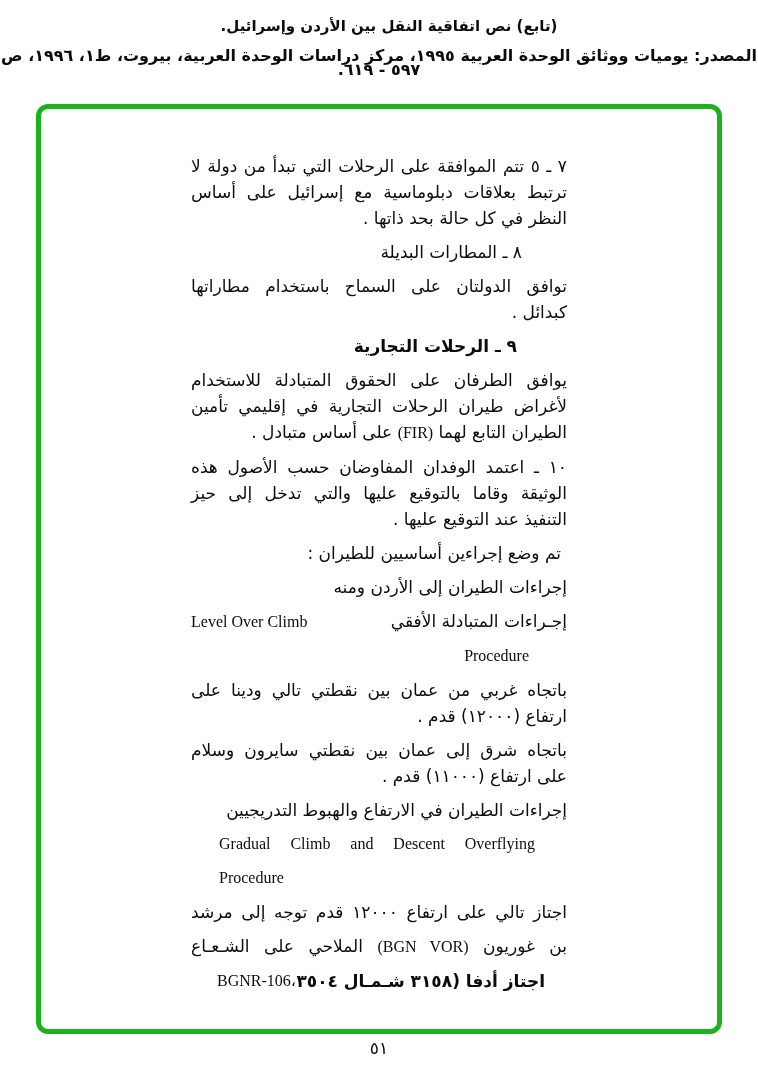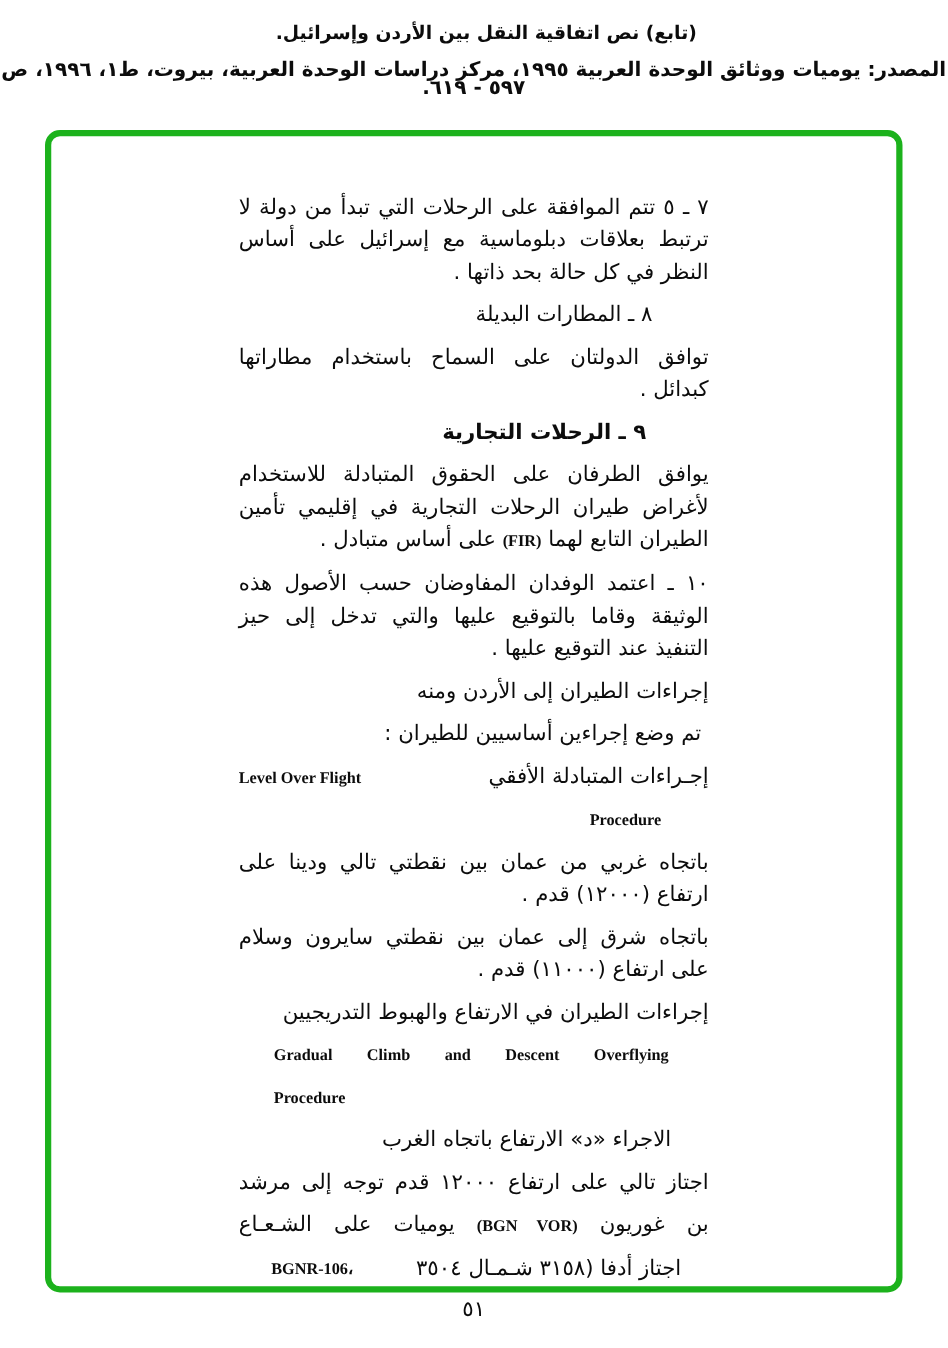--- a/index.html
+++ b/index.html
@@ -31,31 +31,31 @@
   }
   .para { margin-bottom:8px; }
   .just { text-align:justify; }
   .just-all { text-align:justify; text-align-last:justify; }
   .h8 { padding-right:45px; }
   .h9 { padding-right:50px; font-weight:bold; }
   .indent-sm { padding-right:6px; }
   .proc-d-title { padding-right:30px; }
   .latin {
     font-family:"Liberation Serif", serif;
-    font-weight:700;
+    font-weight:400;
     direction:ltr;
     unicode-bidi:isolate;
-    font-size:13px;
+    font-size:16px;
   }
   .level-row { display:flex; justify-content:space-between; align-items:baseline; }
   .proc-right { direction:ltr; text-align:right; padding-right:38px; }
   .grad-en { direction:ltr; text-align:justify; text-align-last:justify; padding:0 32px 0 28px; }
   .proc-left { direction:ltr; text-align:left; padding-left:28px; }
   .d-line3 { direction:ltr; display:flex; justify-content:space-between; align-items:flex-end; padding:0 22px 0 26px; }
-  .ar-frag { direction:rtl; unicode-bidi:isolate; }
+  .ar-frag { direction:rtl; unicode-bidi:isolate;font-weight:bold; }
   .page-number {
     position:absolute;
     left:0; right:0; bottom:20px;
     text-align:center;
     font-size:17px;
     direction:rtl;
     margin-top:32px;
   }
 </style>
 </head>
@@ -76,43 +76,42 @@
       <div class="para h8">٨ ـ المطارات البديلة</div>
 
       <div class="para just">توافق الدولتان على السماح باستخدام مطاراتها كبدائل .</div>
 
       <div class="para h9">٩ ـ الرحلات التجارية</div>
 
       <div class="para just"><span>يوافق الطرفان على الحقوق المتبادلة للاستخدام لأغراض طيران الرحلات التجارية في إقليمي تأمين الطيران التابع لهما </span><span class="latin">(FIR)</span><span> على أساس متبادل .</span></div>
 
       <div class="para just">١٠ ـ اعتمد الوفدان المفاوضان حسب الأصول هذه الوثيقة وقاما بالتوقيع عليها والتي تدخل إلى حيز التنفيذ عند التوقيع عليها .</div>
 
+      <div class="para indent-sm">تم وضع إجراءين أساسيين للطيران :</div>
+
       <div class="para">إجراءات الطيران إلى الأردن ومنه</div>
-
-      <div class="para indent-sm">تم وضع إجراءين أساسيين للطيران :</div>
 
       <div class="para level-row">
         <span>إجـراءات المتبادلة الأفقي</span>
-        <span class="latin">Level Over Flight</span>
+        <span class="latin">Level Over Climb</span>
       </div>
       <div class="para latin proc-right">Procedure</div>
 
       <div class="para just">باتجاه غربي من عمان بين نقطتي تالي ودينا على ارتفاع (١٢٠٠٠) قدم .</div>
 
       <div class="para just">باتجاه شرق إلى عمان بين نقطتي سايرون وسلام على ارتفاع (١١٠٠٠) قدم .</div>
 
       <div class="para">إجراءات الطيران في الارتفاع والهبوط التدريجيين</div>
       <div class="para latin grad-en">Gradual Climb and Descent Overflying</div>
       <div class="para latin proc-left">Procedure</div>
 
-      <div class="para proc-d-title">الاجراء «د» الارتفاع باتجاه الغرب</div>
 
       <div class="para just-all">اجتاز تالي على ارتفاع ١٢٠٠٠ قدم توجه إلى مرشد</div>
 
-      <div class="para just-all"><span>بن غوريون </span><span class="latin">(BGN VOR)</span><span> يوميات على الشـعـاع</span></div>
+      <div class="para just-all"><span>بن غوريون </span><span class="latin">(BGN VOR)</span><span> الملاحي على الشـعـاع</span></div>
 
       <div class="para d-line3">
         <span class="latin">BGNR-106،</span>
         <span class="ar-frag">اجتاز أدفا (٣١٥٨ شـمـال ٣٥٠٤</span>
       </div>
 
     </div>
   </div>
 
   <div class="page-number">٥١</div>

